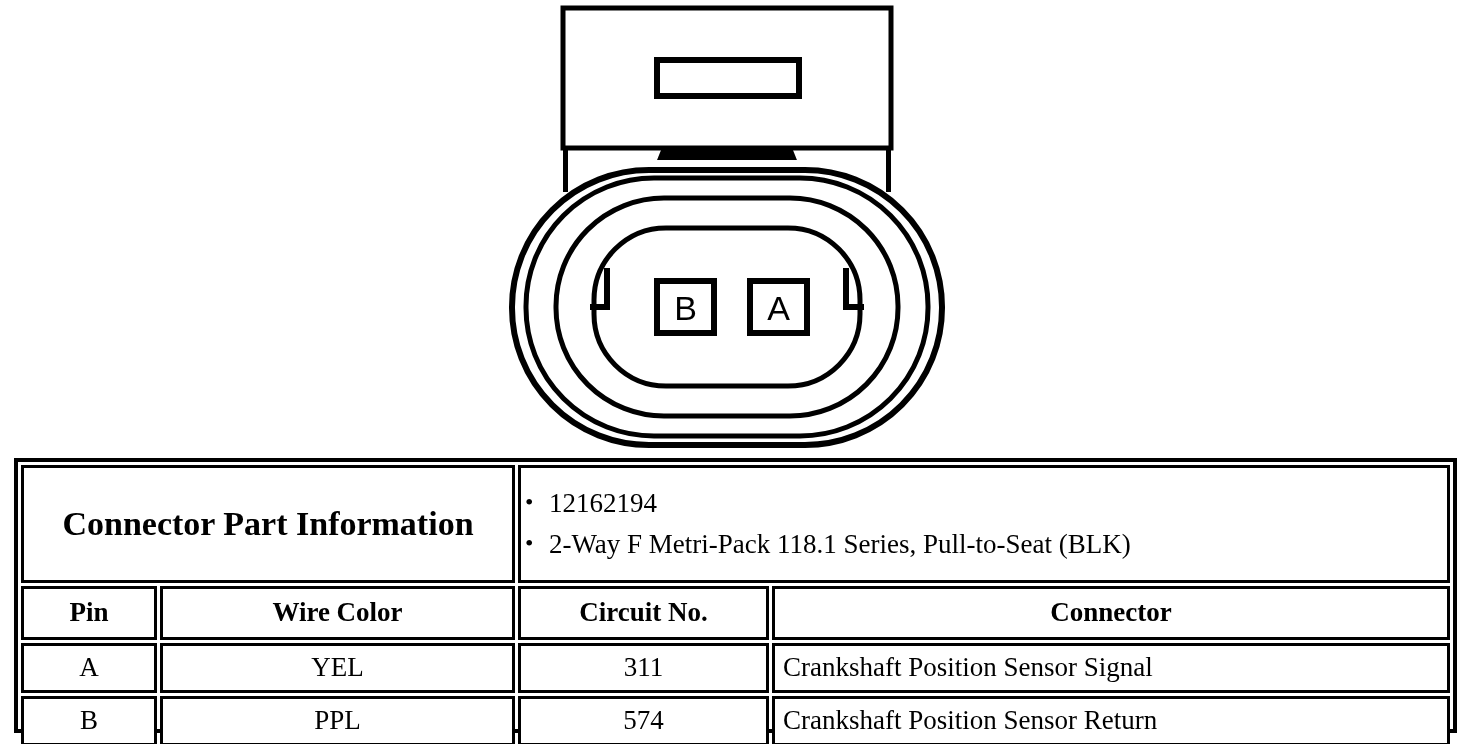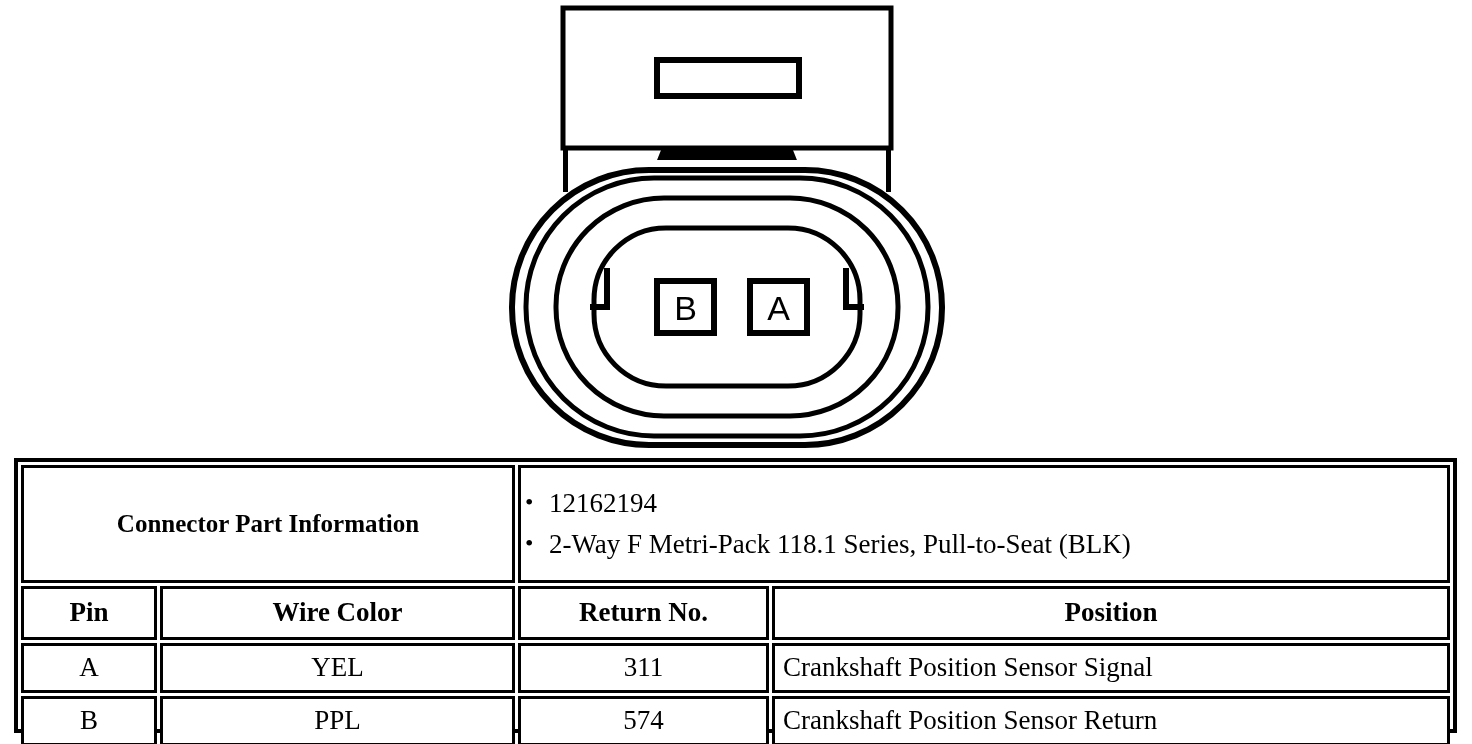--- a/index.html
+++ b/index.html
@@ -64,21 +64,21 @@
     font-size: 27px;
     line-height: 1.15;
     background: #fff;
   }
   td.hdr {
     font-weight: bold;
     font-size: 27px;
   }
   td.cpi-label {
     font-weight: bold;
-    font-size: 25px;
+    font-size: 34px;
   }
   td.part-info {
     text-align: left;
     padding: 0;
     vertical-align: middle;
   }
   .bullets {
     margin: 0;
     padding: 0 0 0 28px;
     list-style: none;
@@ -167,22 +167,22 @@
           <ul class="bullets">
             <li>12162194</li>
             <li>2-Way F Metri-Pack 118.1 Series, Pull-to-Seat (BLK)</li>
           </ul>
         </td>
       </tr>
 
       <tr>
         <td class="hdr" style="height:48px;">Pin</td>
         <td class="hdr">Wire Color</td>
-        <td class="hdr">Return No.</td>
-        <td class="hdr">Position</td>
+        <td class="hdr">Circuit No.</td>
+        <td class="hdr">Connector</td>
       </tr>
 
       <tr>
         <td style="height:44px;">A</td>
         <td>YEL</td>
         <td>311</td>
         <td class="fn-cell">Crankshaft Position Sensor Signal</td>
       </tr>
 
       <tr>

